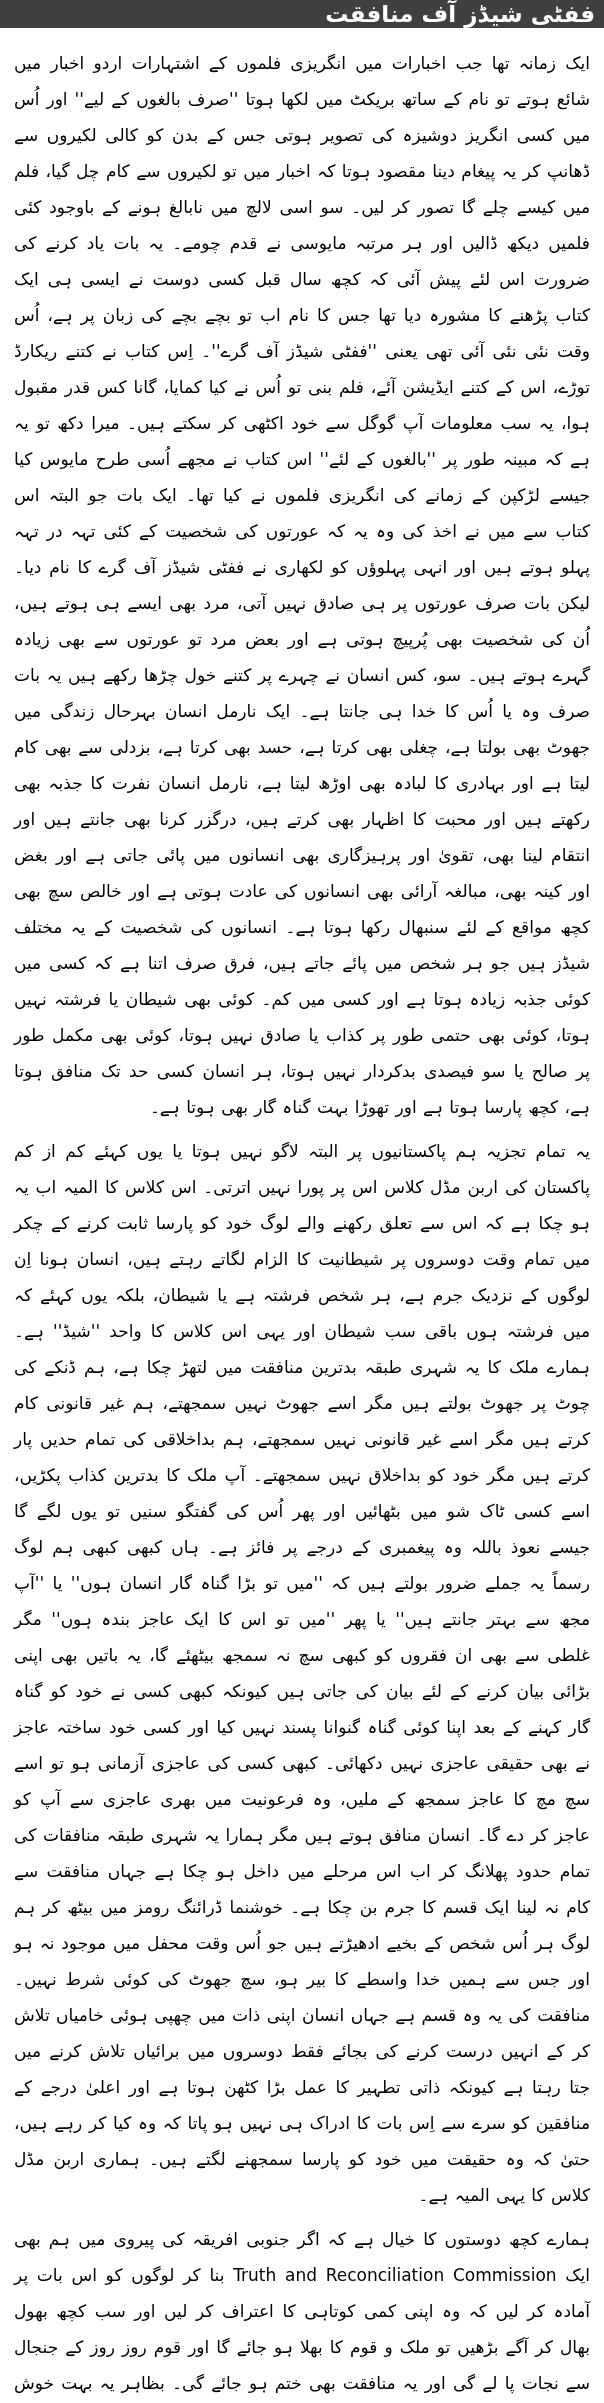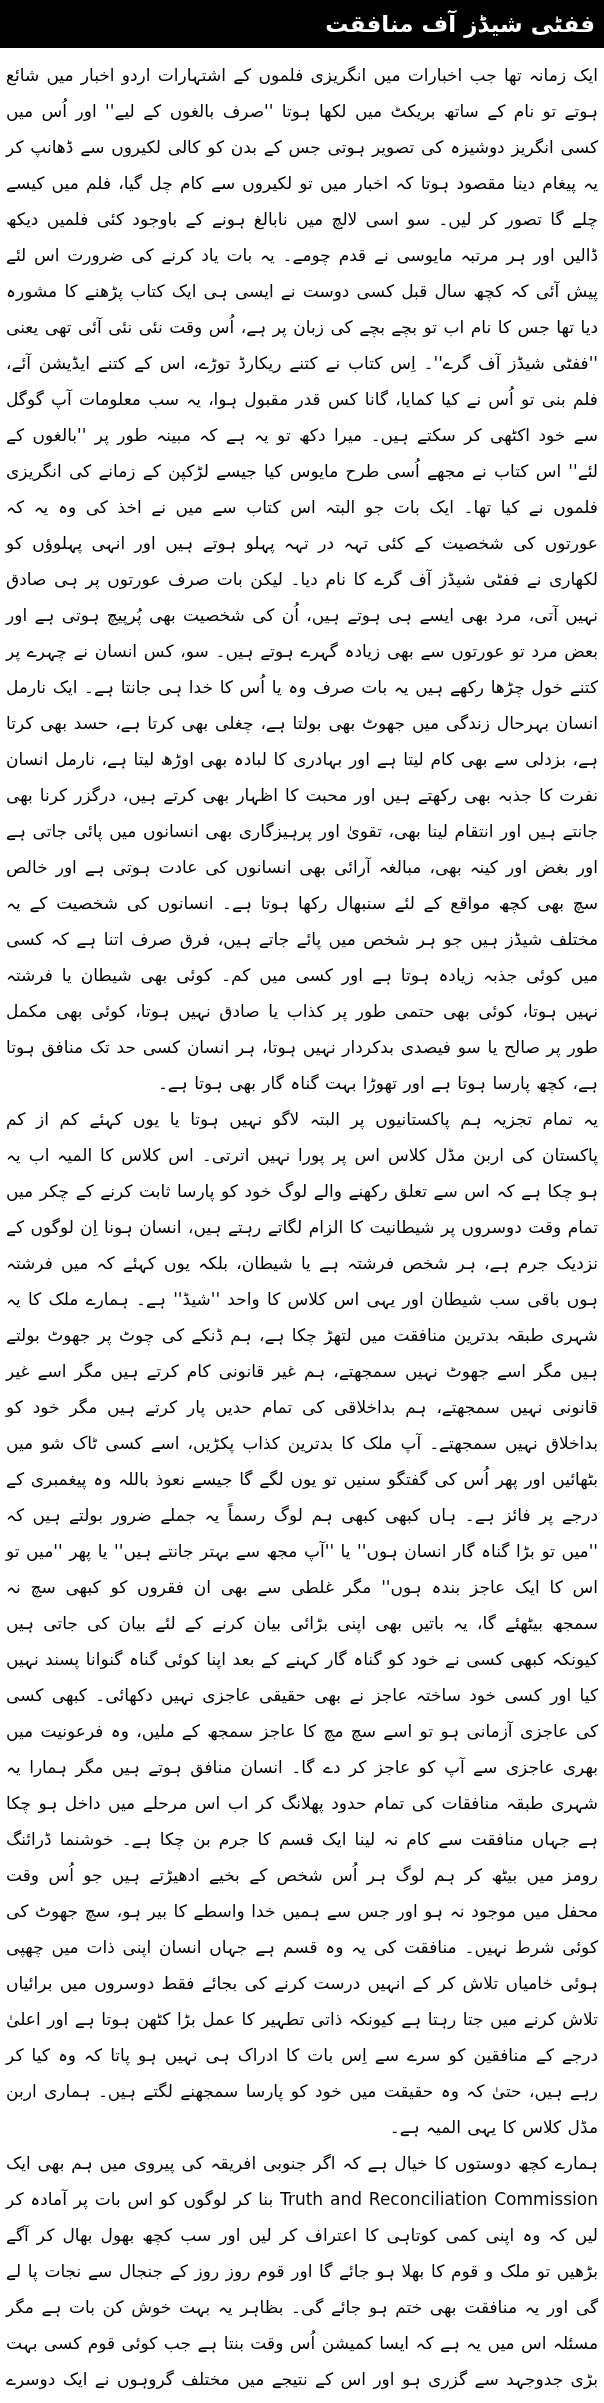--- a/index.html
+++ b/index.html
@@ -9,22 +9,22 @@
     font-family: "DejaVu Sans", sans-serif;
   }
   .page {
     width: 604px;
     height: 2403px;
     overflow: hidden;
     background: #ffffff;
     direction: rtl;
   }
   .title-bar {
-    background: #000000;
-    height: 48px;
+    background: #404040;
+    height: 28px;
     display: flex;
     align-items: center;
     padding: 0 9px;
   }
   .article-title {
     margin: 0;
     color: #ffffff;
     font-size: 23px;
     font-weight: bold;
     line-height: 38px;
@@ -32,21 +32,21 @@
   }
   .article-body {
     padding: 9px 6px 0 6px;
     color: #000000;
     font-size: 17px;
     line-height: 36px;
     text-align: justify;
     text-justify: inter-word;
   }
   .article-body p {
-    margin: 0;
+    margin: 8px;
     word-spacing: 1px;
   }
 </style>
 </head>
 <body>
 
 <div class="page">
   <header class="title-bar">
     <h1 class="article-title">ففٹی شیڈز آف منافقت</h1>
   </header>

